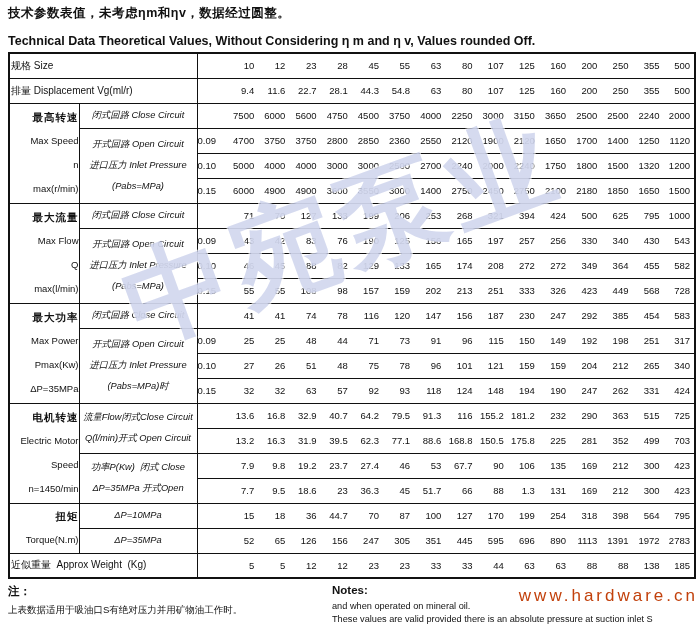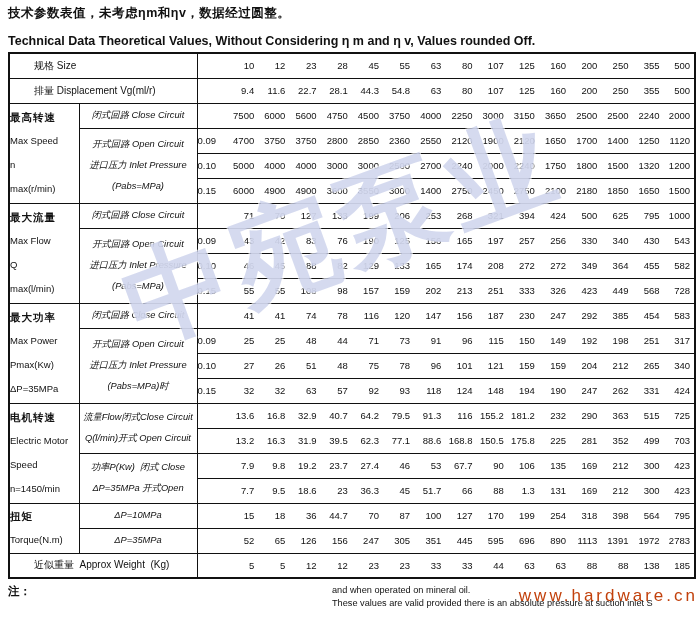--- a/index.html
+++ b/index.html
@@ -5,22 +5,22 @@
   html,body{margin:0;padding:0;background:#fff;}
   #page{position:relative;width:700px;height:634px;background:#fff;overflow:hidden;
         font-family:"Liberation Sans","DejaVu Sans",sans-serif;color:#111;}
   .title{position:absolute;left:8px;top:5px;font-weight:bold;}
   .t-zh{font-size:12.5px;letter-spacing:0.5px;}
   .t-en{font-size:12.5px;margin-top:12px;}
   #tbl-wrap{position:absolute;left:8px;top:52px;}
   table{border-collapse:collapse;border:2px solid #111;table-layout:fixed;width:688px;}
   td{border-top:1px solid #111;border-bottom:1px solid #111;vertical-align:middle;padding:0;overflow:hidden;}
   tr{height:25px;}
-  .lbl{border-right:1px solid #111;text-align:left;padding-left:24px;font-size:10px;white-space:pre;}
-  .grp{border-right:1px solid #111;text-align:left;font-size:9.5px;}
+  .lbl{border-right:1px solid #111;text-align:left;padding-left:1px;font-size:10px;white-space:pre;}
+  .grp{border-right:1px solid #111;text-align:right;font-size:9.5px;}
   .grp div{line-height:24px;}
   .grp div:first-child{font-size:10.5px;font-weight:bold;letter-spacing:1px;}
   .sub{border-right:1px solid #111;text-align:center;font-size:9.3px;}
   .sub div{line-height:21px;white-space:pre;font-style:italic;}
   .pr{font-size:9.5px;text-align:left;padding-left:0;white-space:nowrap;}
   .num{font-size:9.5px;text-align:right;padding-right:4px;white-space:nowrap;}
   .wm{position:absolute;left:128px;top:238px;font-size:106px;font-weight:bold;white-space:nowrap;
       color:rgba(155,167,217,0.42);letter-spacing:8px;transform:rotate(-20deg);transform-origin:left center;
       text-shadow:1px 1px 0 rgba(255,255,255,0.65),-1px -1px 0 rgba(255,255,255,0.65);
       pointer-events:none;z-index:5;}
@@ -515,20 +515,22 @@
         </tbody>
       </table>
     </div>
 
   <div class="wm">中宛泵业</div>
   <div class="wm-url">www.hardware.cn</div>
 
   <div class="notes">
     <div class="note-zh">
       <div class="note-head">注：</div>
+      <div class="line">上表数据适用于吸油口S有绝对压力并用矿物油工作时。</div>
     </div>
     <div class="note-en">
+      <div class="note-head">Notes:</div>
       <div class="line">and when operated on mineral oil.</div>
       <div class="line">These values are valid provided there is an absolute pressure at suction inlet S</div>
     </div>
   </div>
 
 </div>
 
 </body></html>

